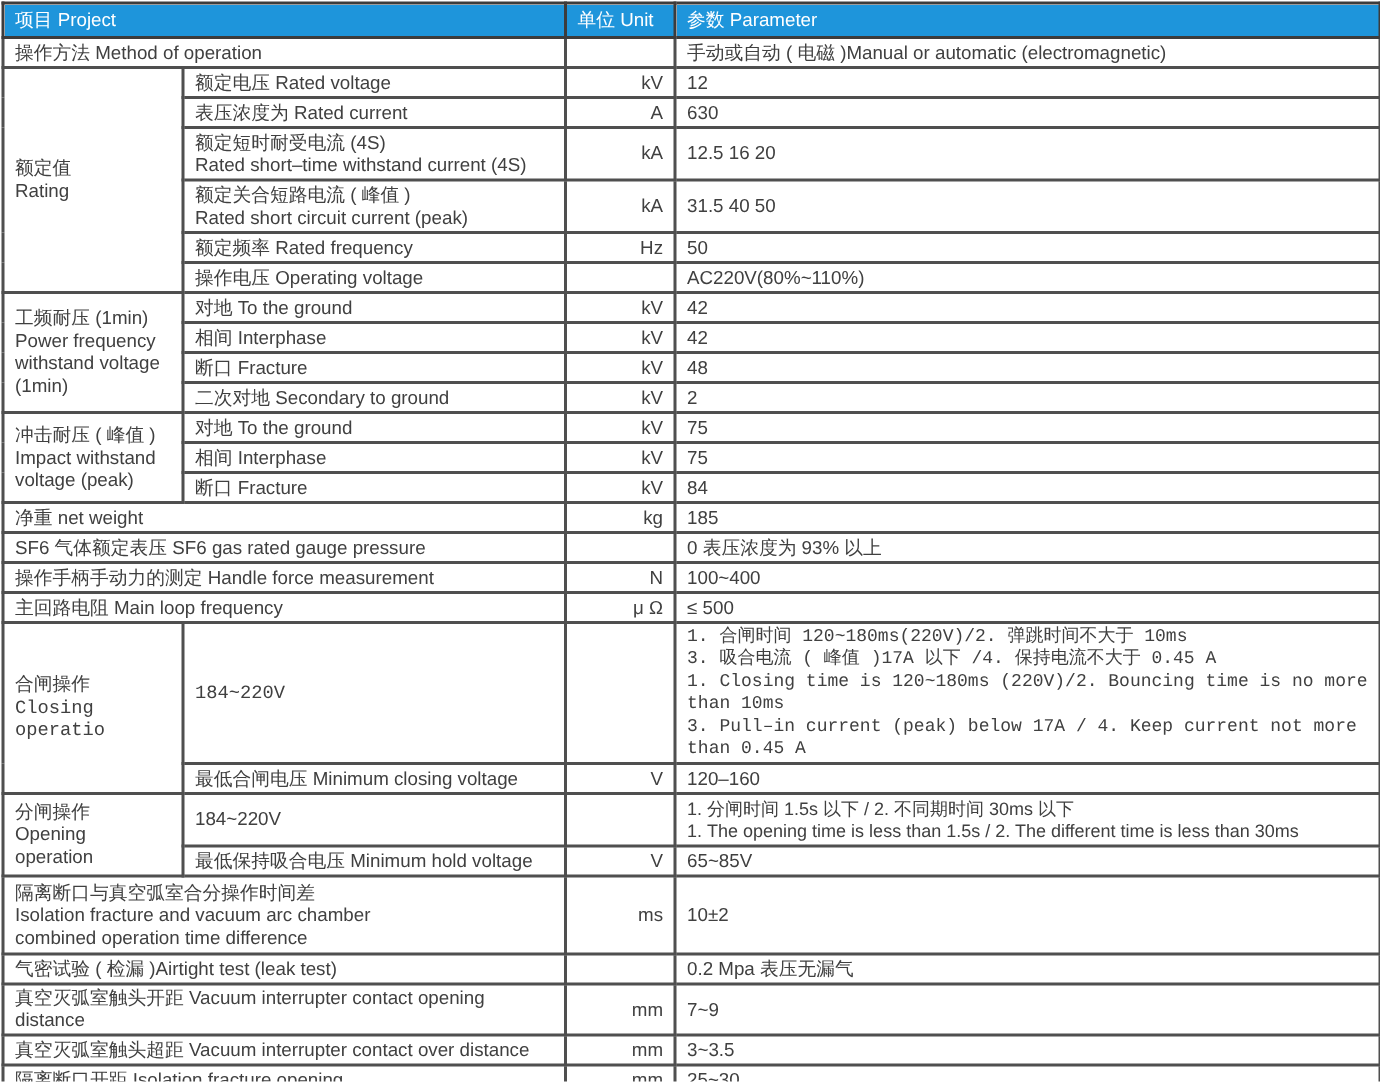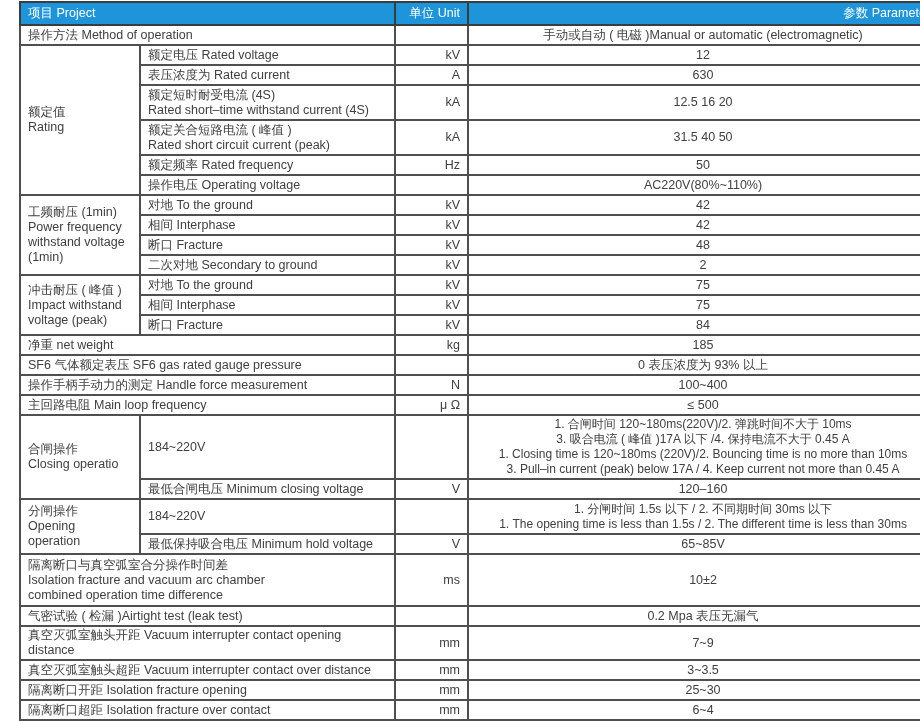--- a/index.html
+++ b/index.html
@@ -5,21 +5,21 @@
   html, body {
     margin: 0;
     padding: 0;
     background: #ffffff;
     font-family: "Liberation Sans", "DejaVu Sans", sans-serif;
   }
   .page {
     width: 920px;
     height: 721px;
     box-sizing: border-box;
-    padding: 1px 0 0 19px;
+    padding: 1px 0 0 1px;
     background: #ffffff;
   }
   table.spec {
     width: 918px;
     border-collapse: collapse;
     table-layout: fixed;
     font-size: 12.5px;
     color: #404040;
   }
   table.spec th, table.spec td {
@@ -33,30 +33,30 @@
   }
   table.spec thead th {
     background: #1e95db;
     color: #ffffff;
     font-weight: normal;
     height: 23px;
     line-height: 19px;
     border-color: #3c3c3c;
   }
   th.h-project { text-align: left; padding-left: 10px; }
-  th.h-unit, th.h-param { text-align: right; }
+  th.h-unit, th.h-param { text-align: left; }
   td.group { text-align: left; vertical-align: middle; margin-top: 32px; }
   td.item  { text-align: left; }
   td.unit  { text-align: right; }
-  td.param { text-align: center; }
+  td.param { text-align: left; }
   td.param-small { font-size: 12px; line-height: 14.5px; }
   tr.r1 td { height: 20px; }
   tr.r2 td { height: 35px; }
   tr.r3 td { height: 52px; }
-  tr.r4 td { height: 62px; }
+  tr.r4 td { height: 62px; font-family: Liberation Mono, monospace; }
 </style>
 </head>
 <body>
 
 <div class="page">
   <table class="spec">
     <colgroup>
       <col style="width:120px">
         <col style="width:255px">
         <col style="width:73px">

